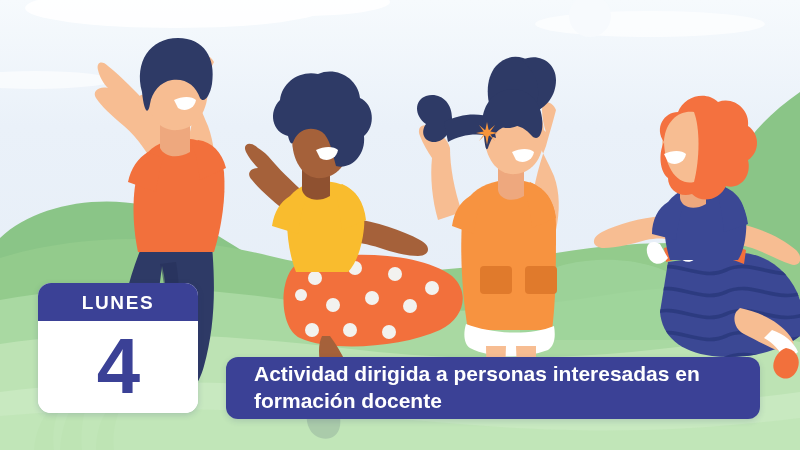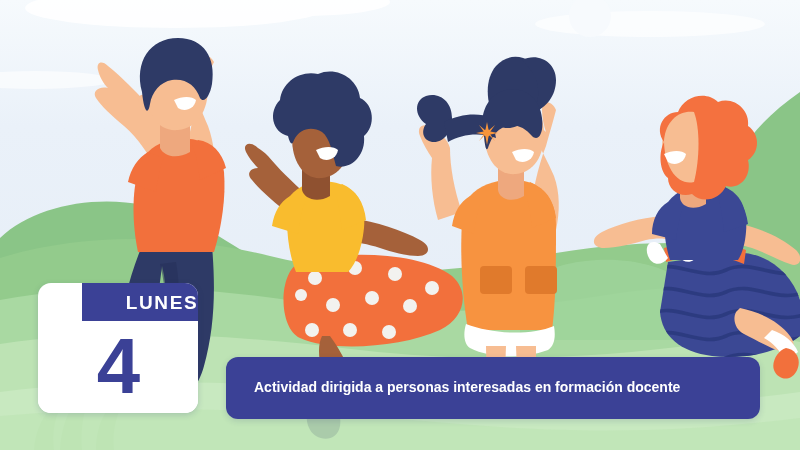--- a/index.html
+++ b/index.html
@@ -15,21 +15,21 @@
   
   .calendar{
     position:absolute;left:38px;top:283px;width:160px;height:130px;
     border-radius:13px;overflow:hidden;
     background:#ffffff;
     box-shadow:0 2px 6px rgba(40,50,110,.18);
   }
   .calendar .cal-head{
     height:38px;width:100%;
     background:#3b4196;
-    display:flex;align-items:center;justify-content:center;margin-left:44px;
+    display:flex;align-items:center;justify-content:center;
   }
   .calendar .cal-dayname{
     color:#ffffff;
     font-size:19px;font-weight:bold;letter-spacing:1.6px;
     line-height:1;
     font-family:"Liberation Sans","DejaVu Sans",sans-serif;
   }
   .calendar .cal-body{
     height:92px;width:100%;
     display:flex;align-items:center;justify-content:center;
@@ -44,21 +44,21 @@
   
   .banner{
     position:absolute;left:226px;top:357px;width:534px;height:62px;
     background:#3b4196;
     border-radius:12px;
     display:flex;align-items:center;
     box-shadow:0 2px 6px rgba(40,50,110,.16);
   }
   .banner .banner-text{
     color:#ffffff;
-    font-size:14px;font-weight:bold;line-height:1.28;
+    font-size:21px;font-weight:bold;line-height:1.28;
     padding:0 0 0 28px;
     max-width:470px;
     font-family:"Liberation Sans","DejaVu Sans",sans-serif;
   }
 </style>
 </head>
 <body>
 
 <div id="stage">
 

